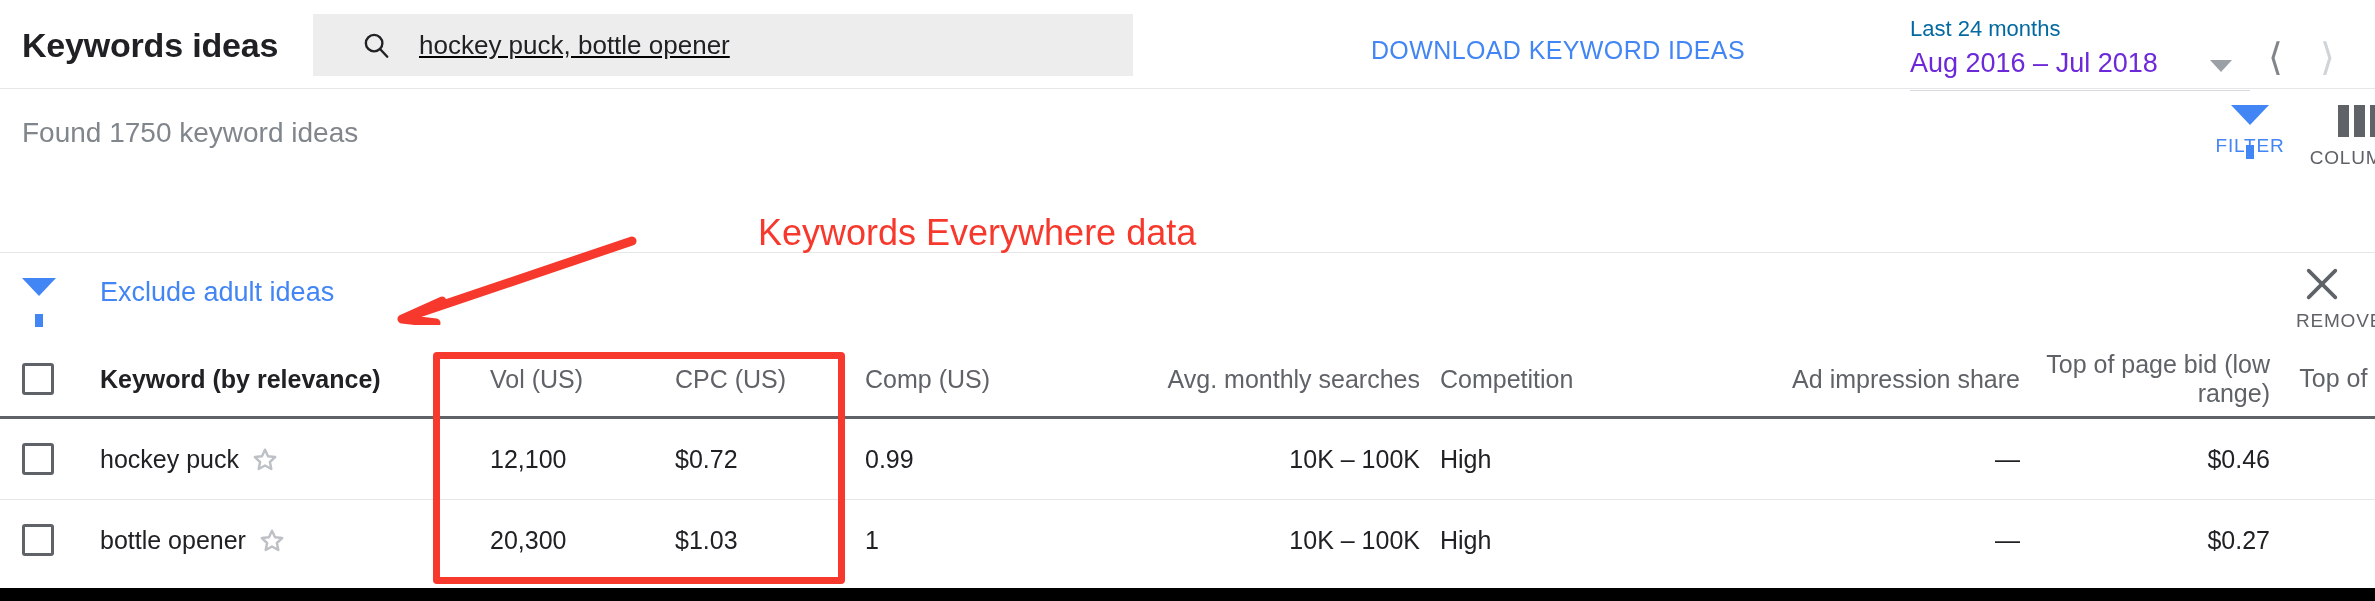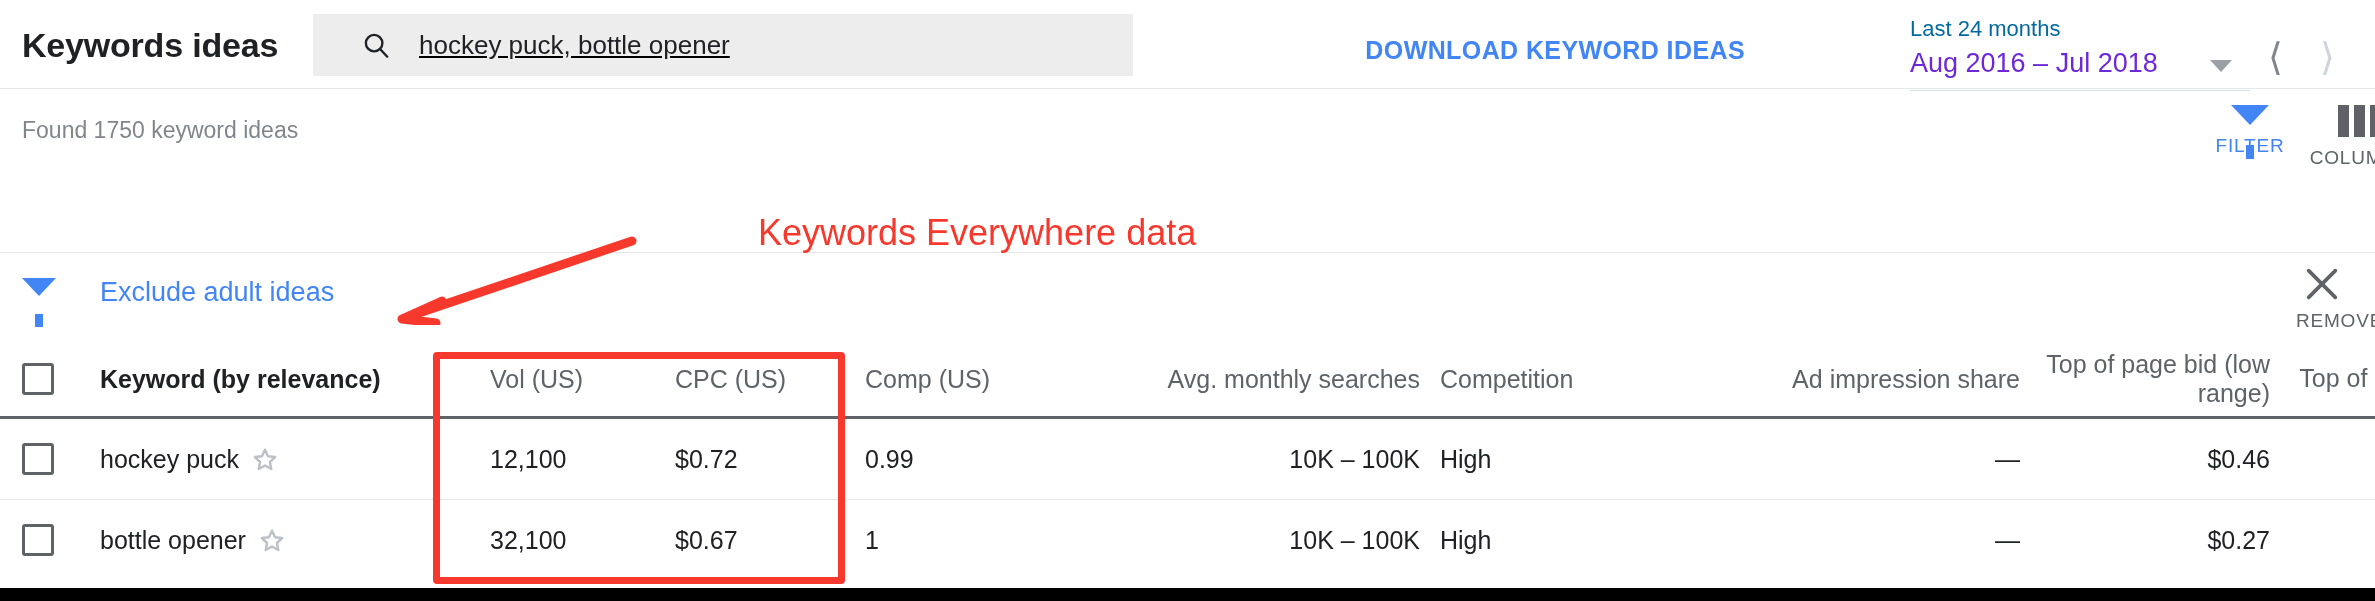--- a/index.html
+++ b/index.html
@@ -18,39 +18,39 @@
   }
   .searchbox{
     position:absolute;left:313px;top:14px;width:820px;height:62px;background:#ededed;
     display:flex;align-items:center;text-decoration:underline;
   }
   .search-icon{margin-left:48px;width:30px;height:30px;display:block;flex:0 0 auto;}
   .search-value{
     margin-left:28px;font-size:26px;color:#202124;white-space:nowrap;
   }
   .download-link{
-    position:absolute;right:630px;top:36px;font-size:25px;font-weight:bold;color:#4285f4;
+    position:absolute;right:630px;top:36px;font-size:25px;font-weight:normal;color:#4285f4;
     letter-spacing:.4px;white-space:nowrap;cursor:pointer;
   }
   .daterange{position:absolute;left:1910px;top:14px;width:340px;height:62px;}
   .dr-label{font-size:22px;color:#0369a1;position:absolute;left:0;top:2px;white-space:nowrap;}
   .dr-value{font-size:27px;color:#6d28d9;position:absolute;left:0;top:34px;white-space:nowrap;}
   .dr-underline{position:absolute;left:0;top:76px;width:340px;height:1px;background:#dadce0;}
   .caret{
     position:absolute;left:300px;top:46px;width:0;height:0;
     border-left:11px solid transparent;border-right:11px solid transparent;border-top:12px solid #9aa0a6;
   }
   .chev{position:absolute;top:38px;font-size:38px;line-height:38px;color:#9aa0a6;font-weight:300;}
   .chev.prev{left:2268px;color:#80868b;}
   .chev.next{left:2320px;color:#cfd4d9;}
 
   
   .divider{position:absolute;left:0;width:2375px;height:1px;background:#e4e6e8;}
   .found-row{position:absolute;left:0;top:89px;width:2375px;height:86px;}
-  .found-text{position:absolute;left:22px;top:28px;font-size:23px;color:#80868b;white-space:nowrap;}
+  .found-text{position:absolute;left:22px;top:28px;font-size:28px;color:#80868b;white-space:nowrap;}
 
   .tool-btn{position:absolute;top:16px;width:120px;text-align:center;cursor:pointer;}
   .tool-btn .tlabel{font-size:19px;letter-spacing:.8px;margin-top:6px;display:block;}
   .tool-filter{left:2190px;}
   .tool-columns{left:2300px;}
   .tool-filter .tlabel{color:#4285f4;}
   .tool-columns .tlabel{color:#5f6368;}
   .funnel{display:inline-block;width:0;height:0;border-left:19px solid transparent;border-right:19px solid transparent;border-top:20px solid #4285f4;position:relative;}
   .funnel:after{content:"";position:absolute;left:-4px;top:20px;width:8px;height:14px;background:#4285f4;}
   .colbars{display:inline-block;width:44px;height:32px;position:relative;}
@@ -193,22 +193,22 @@
     </div>
 
     <div class="row">
       <div class="chk"></div>
       <div class="cell" style="left:100px;width:340px">
         <span>bottle opener</span>
         <svg class="star" viewBox="0 0 24 24">
           <path d="M12 3.2l2.6 5.6 6.1.7-4.5 4.2 1.2 6-5.4-3-5.4 3 1.2-6L3.3 9.5l6.1-.7z" fill="none" stroke="#bdc1c6" stroke-width="2.1" stroke-linejoin="round"></path>
         </svg>
       </div>
-      <div class="cell" style="left:490px;width:170px">32,100</div>
-      <div class="cell" style="left:675px;width:170px">$0.67</div>
+      <div class="cell" style="left:490px;width:170px">20,300</div>
+      <div class="cell" style="left:675px;width:170px">$1.03</div>
       <div class="cell" style="left:865px;width:200px">1</div>
       <div class="cell r" style="left:1100px;width:320px">10K – 100K</div>
       <div class="cell" style="left:1440px;width:240px">High</div>
       <div class="cell r" style="left:1700px;width:320px">—</div>
       <div class="cell r" style="left:2040px;width:230px">$0.27</div>
     </div>
   </div>
 
   <div class="anno-text">Keywords Everywhere data</div>
   <svg class="anno-arrow" viewBox="0 0 260 90">

